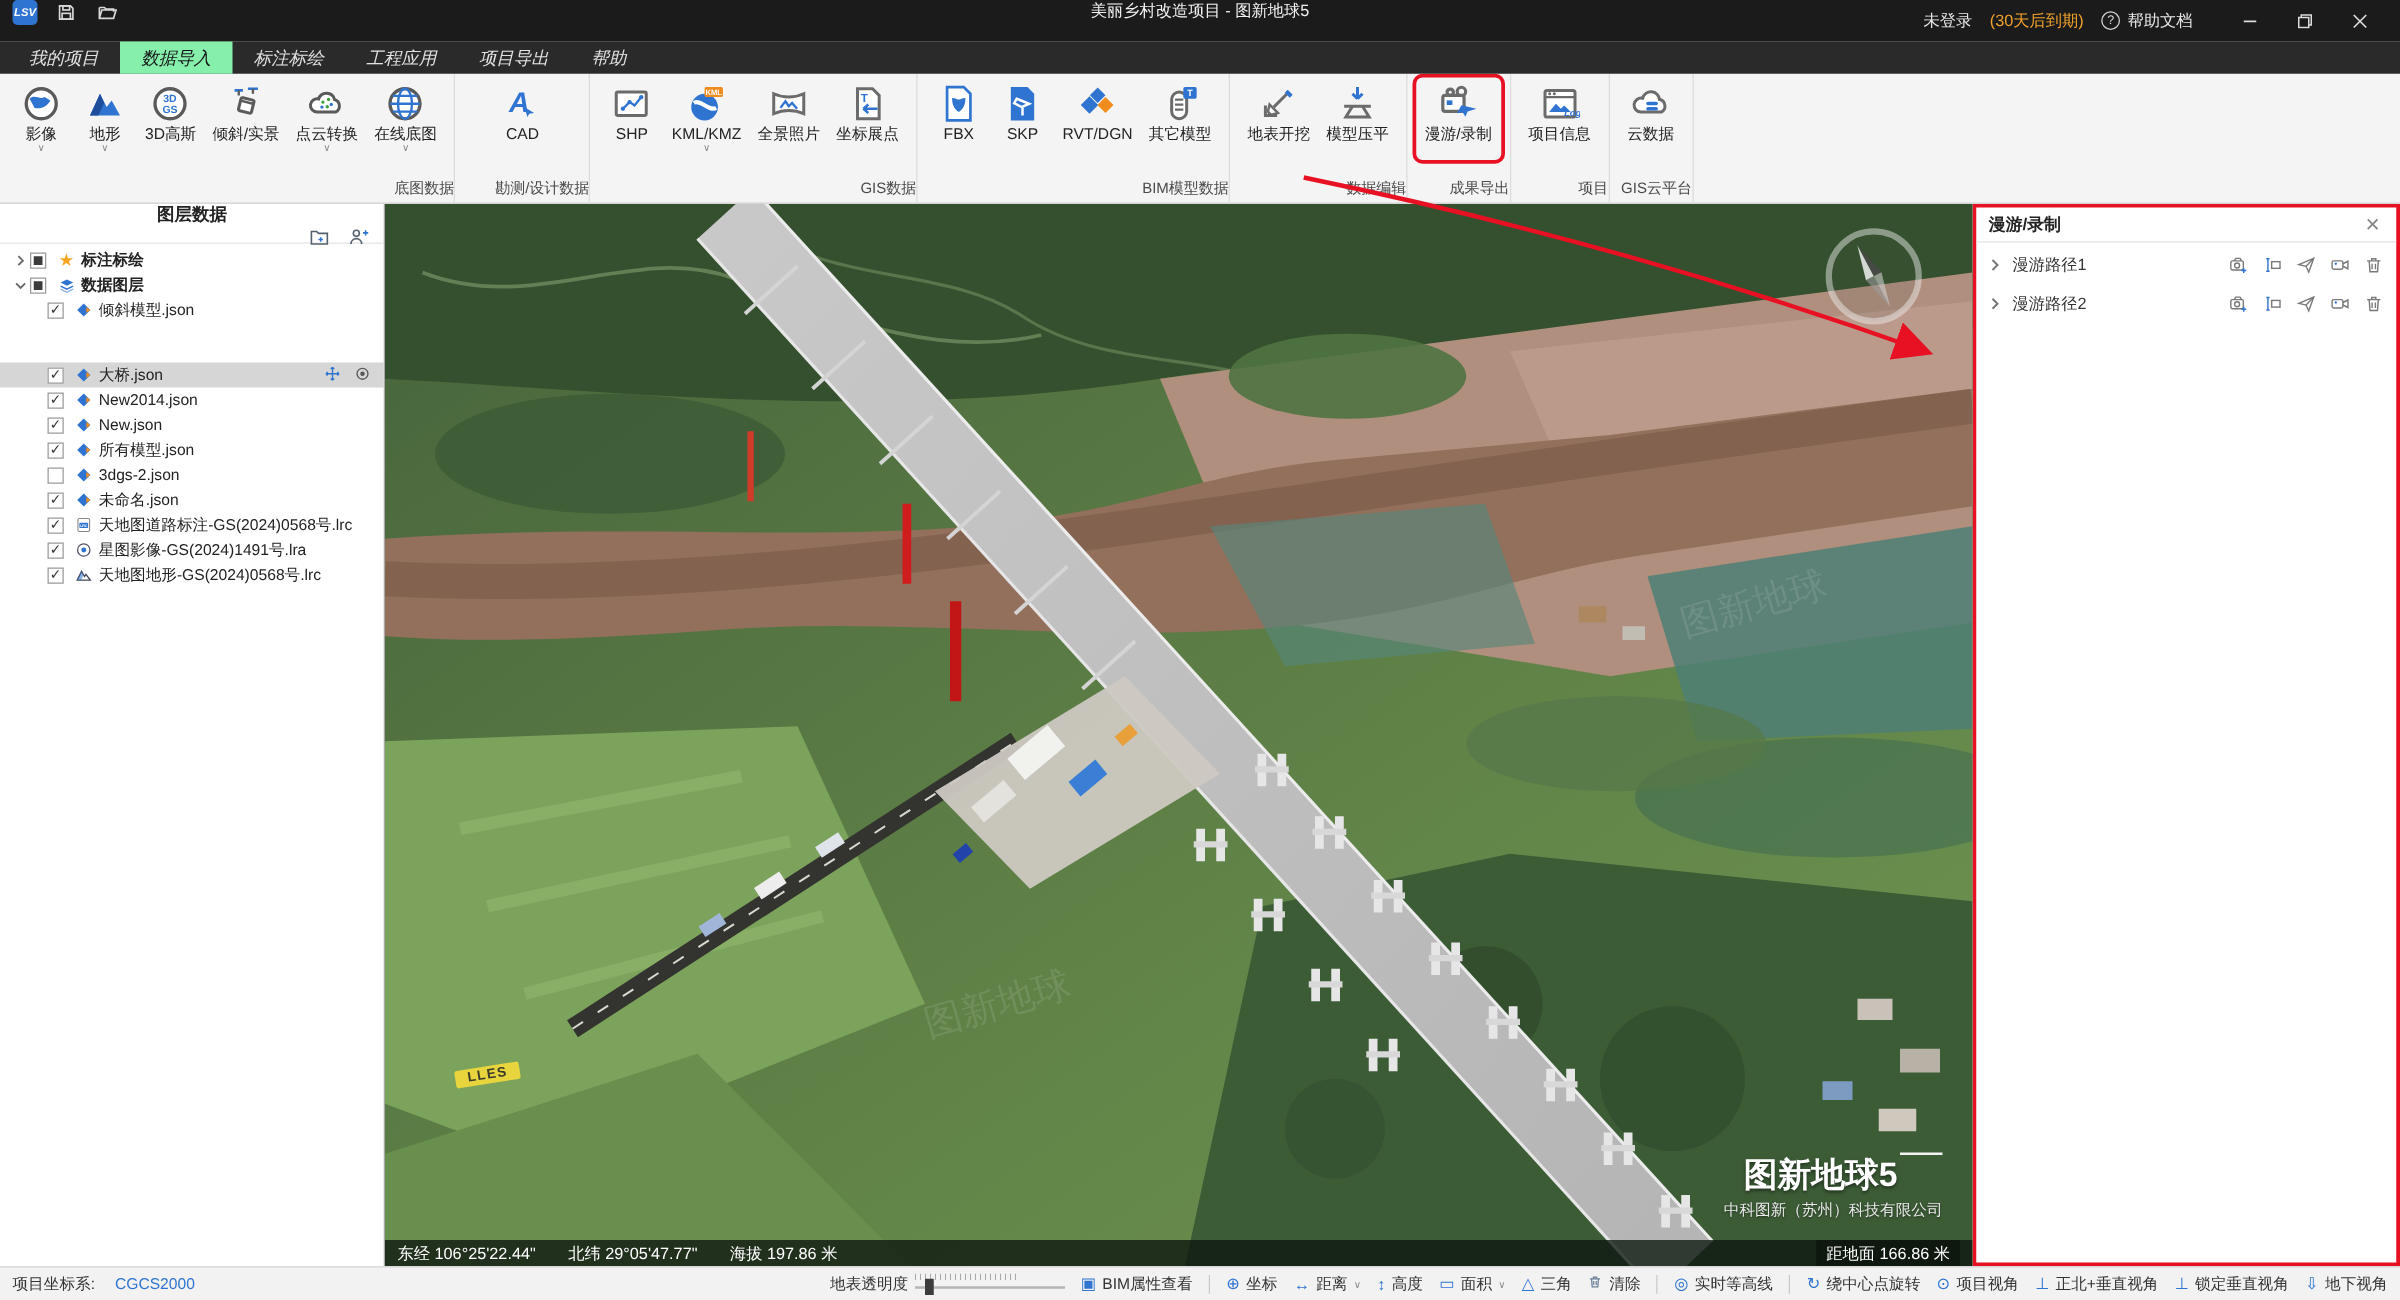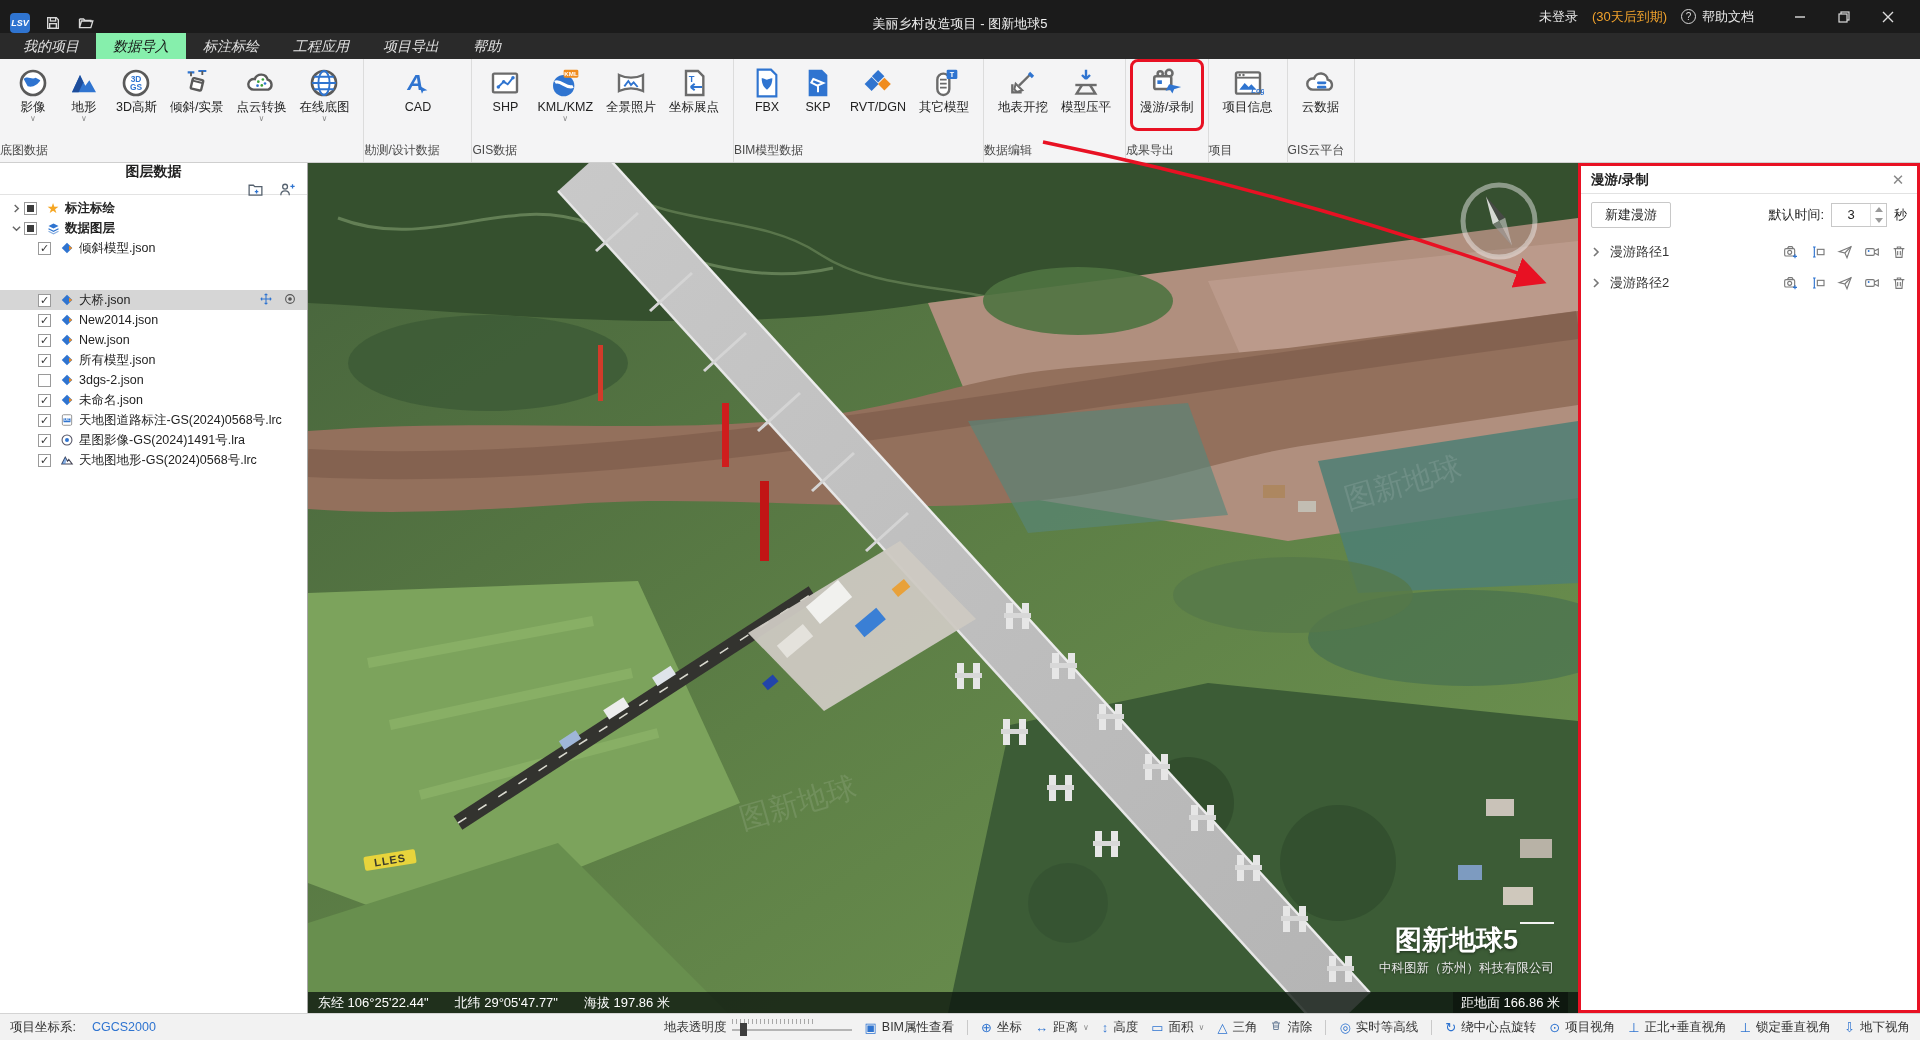--- a/index.html
+++ b/index.html
@@ -1,41 +1,41 @@
 <!DOCTYPE html>
 <html><head>
 <meta charset="utf-8">
 <style>
   * { margin:0; padding:0; box-sizing:border-box; }
   html,body { width:1920px; height:1040px; overflow:hidden; }
   body { position:relative; background:#fff; font-family:"Liberation Sans","DejaVu Sans",sans-serif; font-size:13px; color:#222; }
 
   
-  .titlebar { position:absolute; top:0; left:0; right:0; height:33px; background:#1b1b1b; display:flex; align-items:flex-end; color:#e8e8e8; padding:0 10px; z-index:20; }
+  .titlebar { position:absolute; top:0; left:0; right:0; height:33px; background:#1b1b1b; display:flex; align-items:flex-start; color:#e8e8e8; padding:0 10px; z-index:20; }
   .tb-left { display:flex; align-items:center; gap:14px; }
   .applogo { width:20px; height:20px; background:#2f74d0; border-radius:4px; color:#fff; font-size:9px; font-weight:bold; font-style:italic; display:flex; align-items:center; justify-content:center; }
   .tb-ic { width:18px; height:18px; display:flex; align-items:center; justify-content:center; }
   .tb-title { position:absolute; left:0; right:0; text-align:center; font-size:13px; color:#f0f0f0; pointer-events:none; }
   .tb-right { margin-left:auto; display:flex; align-items:center; gap:14px; z-index:2; }
   .expiry { color:#f0a22c; }
   .helpwrap { display:flex; align-items:center; gap:6px; }
   .qcircle { width:15px; height:15px; border:1.5px solid #d8d8d8; border-radius:50%; font-size:10px; display:flex; align-items:center; justify-content:center; color:#d8d8d8; }
   .winbtns { display:flex; align-items:center; gap:0; margin-left:10px; }
   .winbtn { width:44px; height:33px; display:flex; align-items:center; justify-content:center; color:#dcdcdc; }
 
   
   .menubar { position:absolute; top:33px; left:0; right:0; height:26px; background:#2a2a2a; display:flex; align-items:stretch; padding-left:6px; z-index:19; }
   .mtab { padding:0 17px; line-height:26px; font-size:14px; color:#e2e2e2; cursor:default;font-style:italic; }
   .mtab.active { background:#86efac; color:#151515; }
 
   
   .ribbon { position:absolute; top:59px; left:0; right:0; height:104px; background:#f4f4f5; border-bottom:1px solid #cfcfcf; display:flex; z-index:18; }
   .grp { position:relative; border-right:1px solid #dcdcdc; padding:5px 9px 22px 9px; display:flex; align-items:flex-start; }
   .grp-items { display:flex; gap:3px; }
-  .grp-title { position:absolute; bottom:3px; left:0; right:0; text-align:left; font-size:12px; color:#4a4a4a; }
+  .grp-title { position:absolute; bottom:3px; left:0; right:0; text-align:right; font-size:12px; color:#4a4a4a; }
   .rb-item { min-width:48px; padding:1px 5px; display:flex; flex-direction:column; align-items:center; border-radius:3px; }
   .rb-item .rb-ic { width:36px; height:34px; display:flex; align-items:flex-end; justify-content:center; }
   .rb-item .rb-lb { font-size:12.5px; color:#222; line-height:16px; white-space:nowrap; }
   .rb-item .rb-dd { height:10px; font-size:8px; color:#8a8a8a; line-height:8px; }
   .rb-item .rb-dd.none { visibility:hidden; }
   .rb-item.hl { outline:3px solid #e81123; outline-offset:2px; }
   .grp.cadgrp { min-width:108px; justify-content:center; }
 
   
   .main { position:absolute; top:163px; left:0; right:0; bottom:27px; display:flex; }
@@ -734,38 +734,20 @@
       <span>海拔 197.86 米</span>
       <span class="dist">距地面 166.86 米</span>
     </div>
   </div>
 
   <div class="roam">
     <div class="rp-head">
       <span class="rp-title">漫游/录制</span>
       <span class="rp-close">✕</span>
     </div>
-    <div class="rp-ctrl">
-      <button class="btn">新建漫游</button>
-      <div class="rp-time">
-        <span>默认时间:</span>
-        <span class="spin">
-          <span class="val">3</span>
-          <span class="btns">
-            <span>
-                <i class="tri-up"></i>
-              </span>
-            <span>
-                <i class="tri-dn"></i>
-              </span>
-          </span>
-        </span>
-        <span>秒</span>
-      </div>
-    </div>
 
     <div class="route">
       <span class="rexp">
           <svg width="10" height="10" viewBox="0 0 10 10" fill="none" stroke="#777" stroke-width="1.6">
             <path d="M3 1l4 4-4 4"></path>
           </svg>
         </span>
       <span>漫游路径1</span>
       <span class="ricons">
         <span>

